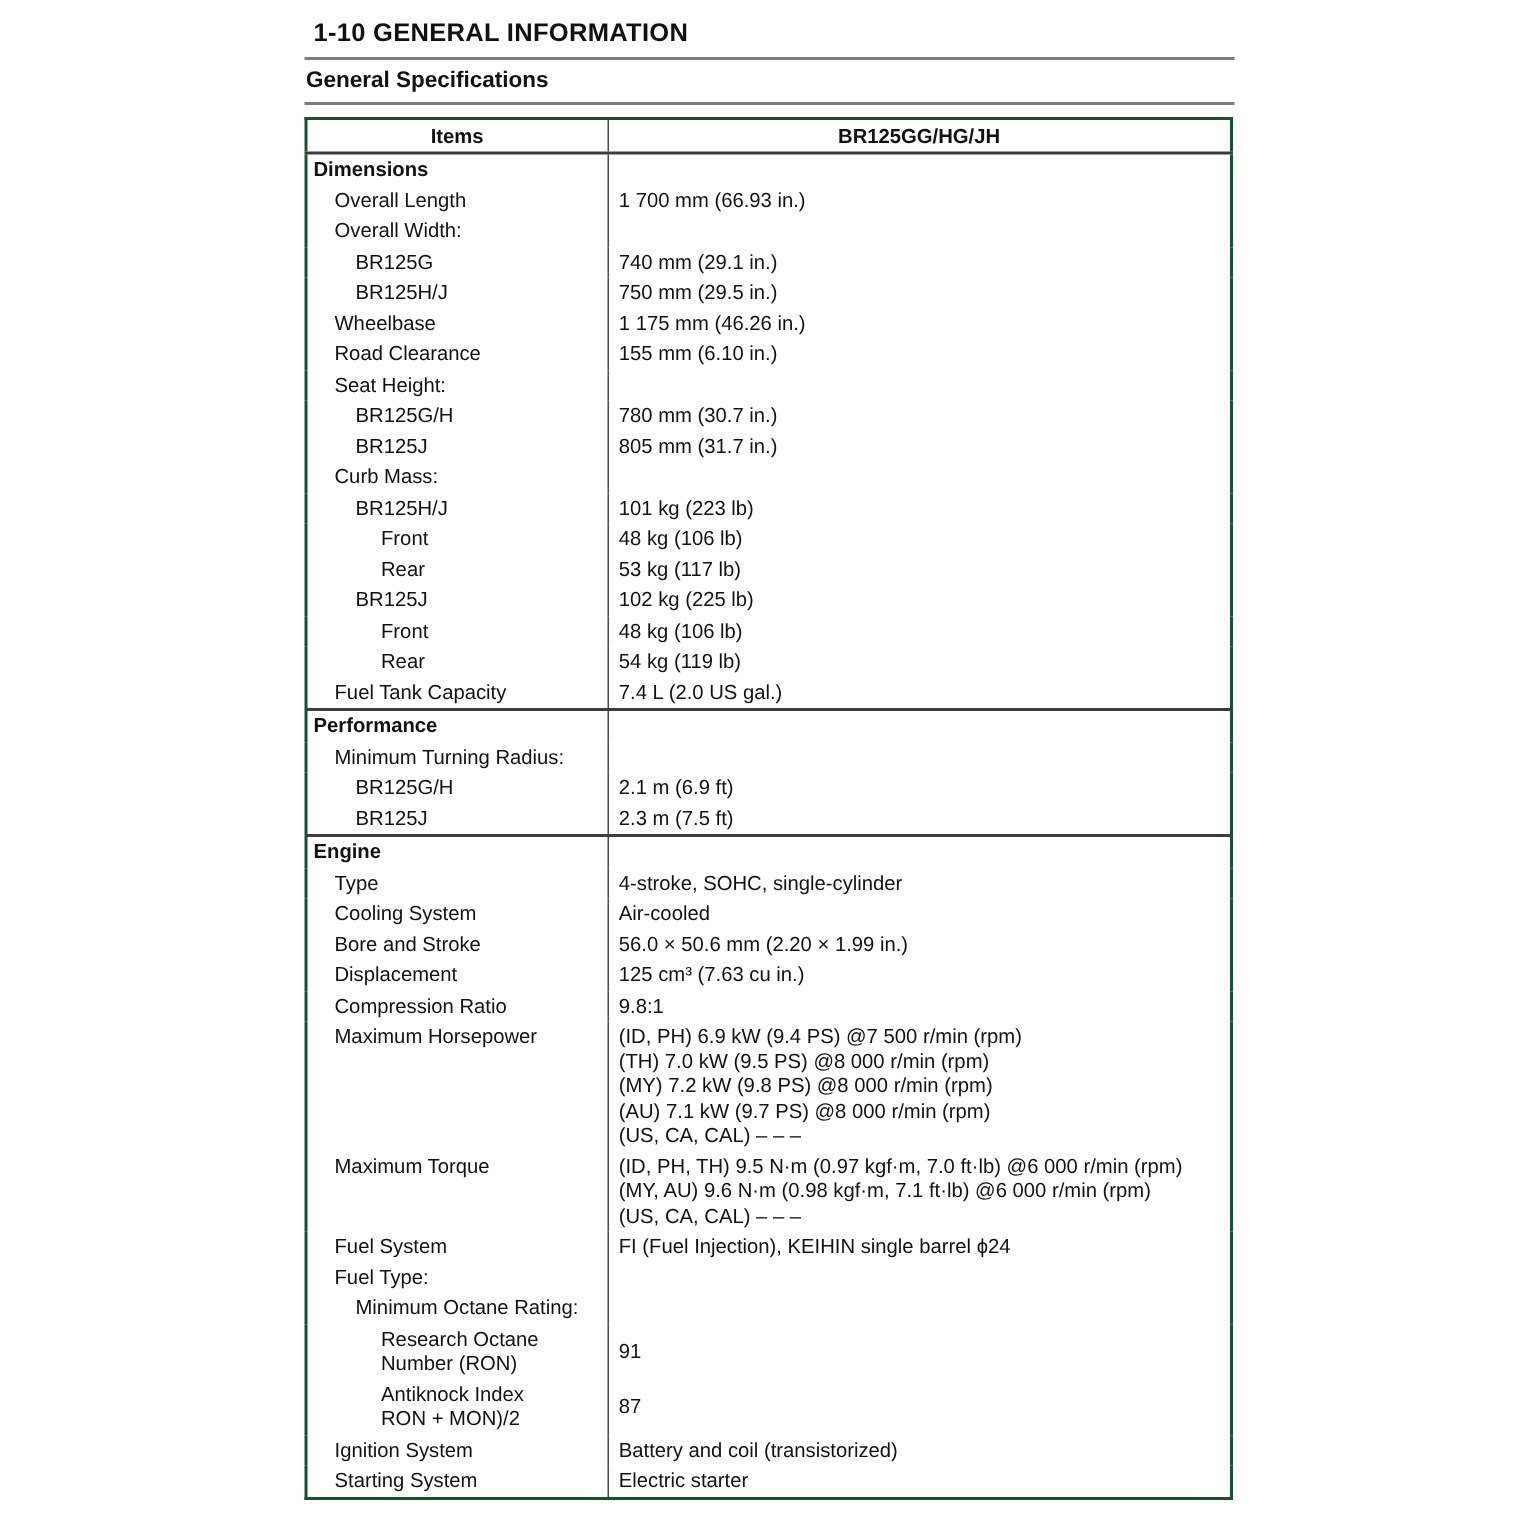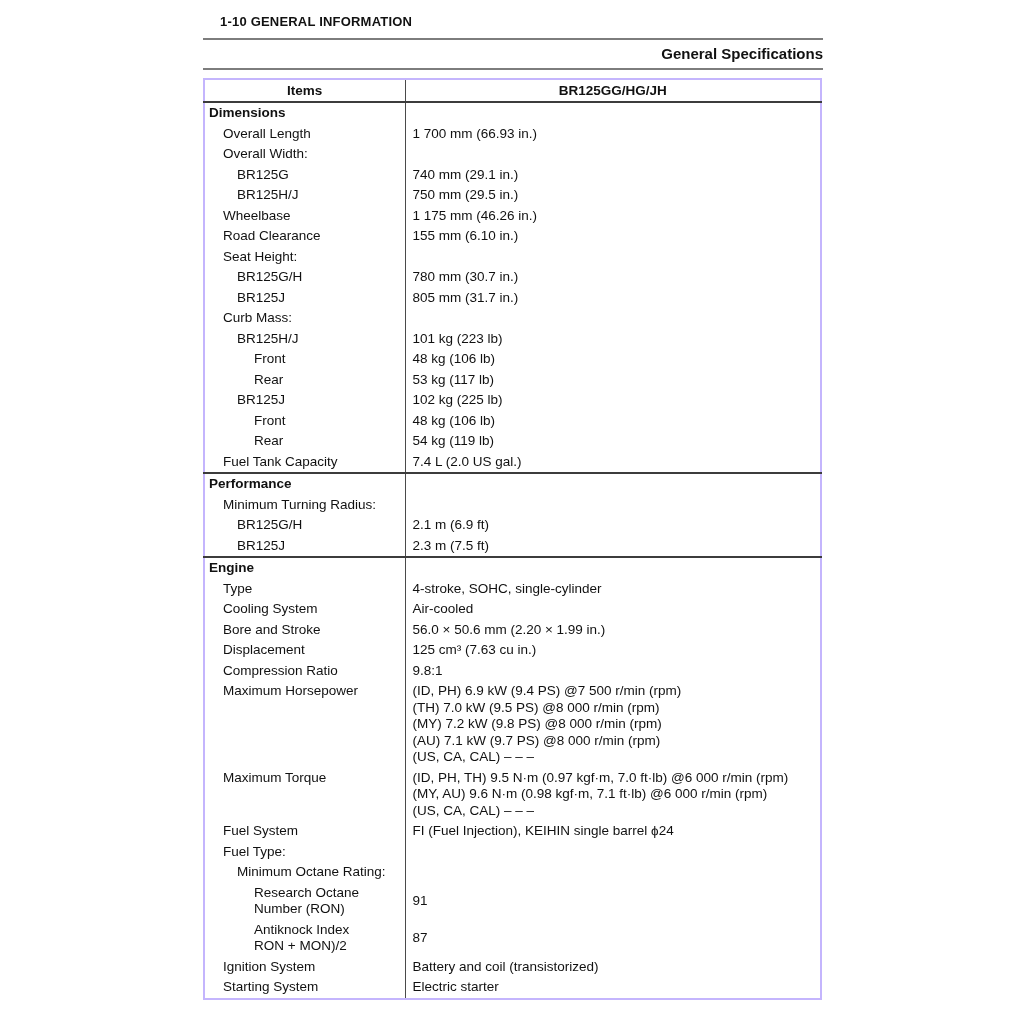--- a/index.html
+++ b/index.html
@@ -11,44 +11,43 @@
     font-family: "Liberation Sans", sans-serif;
     overflow: hidden;
   }
   .page {
     position: absolute;
     left: 203px;
     top: 12px;
     width: 620px;
   }
   .doc-title {
-    font-size: 13px;
+    font-size: 17px;
     font-weight: bold;
-    margin: 0 0 6px 17px;
+    margin: 0 0 6px 6px;
     line-height: 20px;
     letter-spacing: 0.2px;
   }
   .rule {
     height: 2px;
     background: #7d7d7d;
     margin: 0;
   }
   .doc-subtitle {
     font-size: 15px;
     font-weight: bold;
     margin: 5px 0 5px 1px;
     line-height: 18px;
-    text-align: right;
   }
   table.specs {
     border-collapse: collapse;
     table-layout: fixed;
     width: 619px;
     margin-top: 8px;
-    border: 2px solid #c4b5fd;
+    border: 2px solid #14532d;
   }
   col.c-items { width: 201px; }
   col.c-model { width: 416px; }
   thead th {
     font-size: 13.5px;
     font-weight: bold;
     text-align: center;
     padding: 3px 0;
     border-bottom: 2px solid #3c3c3c;
   }

